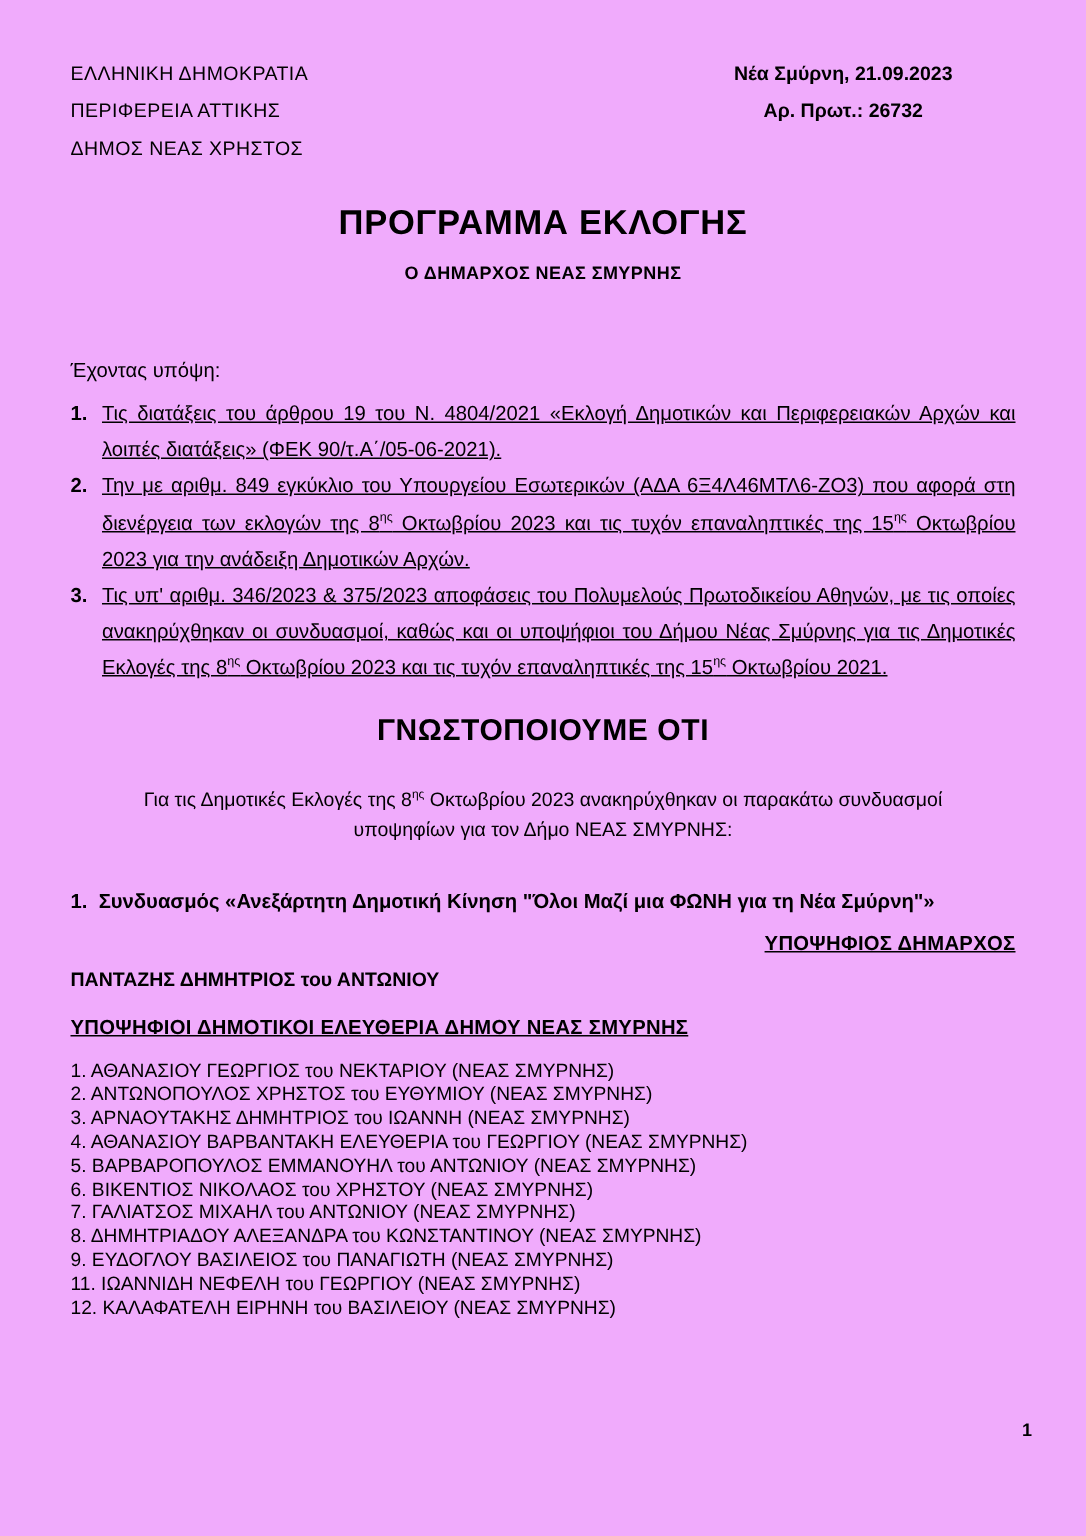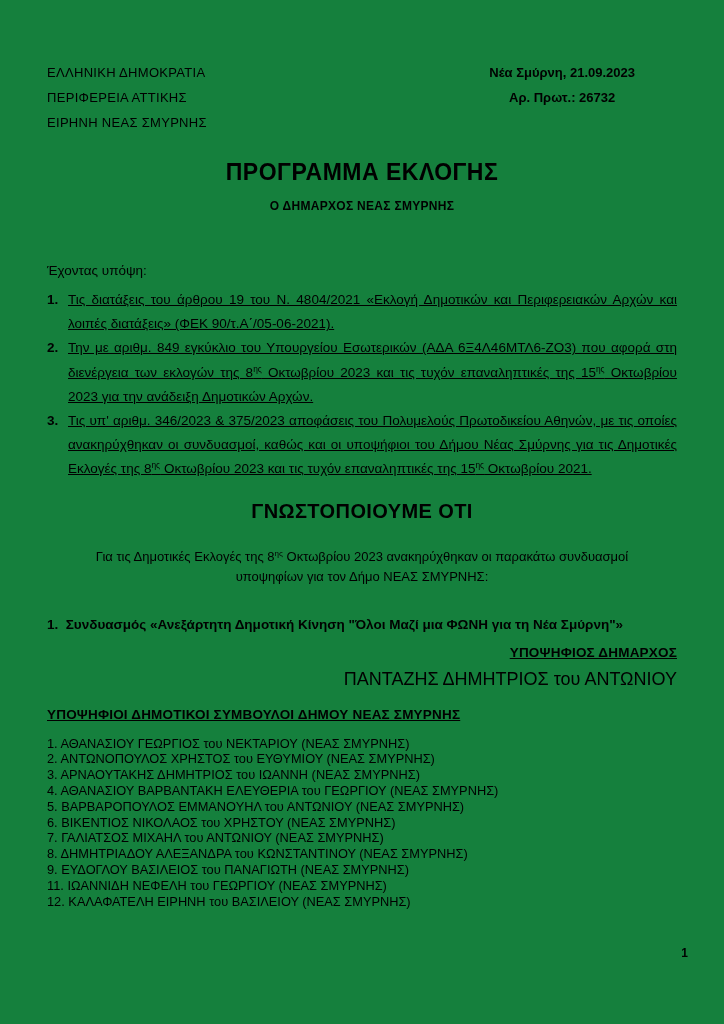--- a/index.html
+++ b/index.html
@@ -1,24 +1,24 @@
 <!DOCTYPE html>
 <html lang="el"><head>
 <meta charset="utf-8">
 <style>
   html,body { margin:0; padding:0; background:#ffffff; }
   .page {
     position:relative;
     width:724px; height:1024px;
     margin:0 auto;
-    background:#15803d;
+    background:#f0abfc;
     color:#000000;
     font-family:"Liberation Sans", sans-serif;
     box-sizing:border-box;
-    padding:60px 47px 0 47px;
+    padding:36px 47px 0 47px;
     overflow:hidden;
   }
   
   .doc-header { display:flex; justify-content:space-between; align-items:flex-start; }
   .header-left { font-size:13px; line-height:25px; letter-spacing:0.3px; }
   .header-right { font-size:13px; line-height:25px; font-weight:bold; margin-right:42px;text-align:center; }
   .header-left div, .header-right div { white-space:nowrap; }
 
   
   .doc-title {
@@ -52,21 +52,21 @@
   .announce-paragraph {
     margin:24px auto 0 auto; max-width:560px;
     font-size:13px; line-height:20px; text-align:center;
   }
 
   .combination-line { margin:30px 0 0 0; font-size:13.5px; font-weight:bold; white-space:pre-wrap; }
   .mayor-heading {
     margin:13px 0 0 0; font-size:13.5px; font-weight:bold;
     text-decoration:underline; letter-spacing:0.2px;text-align:right;
   }
-  .mayor-name { margin:9px 0 0 0; font-size:18px; font-weight:normal;text-align:right; }
+  .mayor-name { margin:9px 0 0 0; font-size:13px; font-weight:bold; }
 
   .councillors-heading {
     margin:17px 0 0 0; font-size:13.5px; font-weight:bold;
     text-decoration:underline; letter-spacing:0.2px;
   }
   ul.councillors {
     list-style:none; margin:14px 0 0 0; padding:0;
     font-size:12.8px; line-height:15.8px;
   }
 
@@ -80,21 +80,21 @@
 
 <div class="page">
 
   <div class="doc-header">
     <div class="header-left">
 
         <div>ΕΛΛΗΝΙΚΗ ΔΗΜΟΚΡΑΤΙΑ</div>
 
         <div>ΠΕΡΙΦΕΡΕΙΑ ΑΤΤΙΚΗΣ</div>
 
-        <div>ΕΙΡΗΝΗ ΝΕΑΣ ΣΜΥΡΝΗΣ</div>
+        <div>ΔΗΜΟΣ ΝΕΑΣ ΧΡΗΣΤΟΣ</div>
       </div>
     <div class="header-right">
 
         <div>Νέα Σμύρνη, 21.09.2023</div>
 
         <div>Αρ. Πρωτ.: 26732</div>
       </div>
   </div>
 
   <h1 class="doc-title">ΠΡΟΓΡΑΜΜΑ ΕΚΛΟΓΗΣ</h1>
@@ -120,21 +120,21 @@
   <h2 class="announce-heading">ΓΝΩΣΤΟΠΟΙΟΥΜΕ ΟΤΙ</h2>
 
   <p class="announce-paragraph"><span>Για τις Δημοτικές Εκλογές της 8</span><sup>ης</sup><span> Οκτωβρίου 2023 ανακηρύχθηκαν οι παρακάτω συνδυασμοί υποψηφίων για τον Δήμο ΝΕΑΣ ΣΜΥΡΝΗΣ:</span></p>
 
   <p class="combination-line">1.  Συνδυασμός «Ανεξάρτητη Δημοτική Κίνηση "Όλοι Μαζί μια ΦΩΝΗ για τη Νέα Σμύρνη"»</p>
 
   <p class="mayor-heading">ΥΠΟΨΗΦΙΟΣ ΔΗΜΑΡΧΟΣ</p>
 
   <p class="mayor-name">ΠΑΝΤΑΖΗΣ ΔΗΜΗΤΡΙΟΣ του ΑΝΤΩΝΙΟΥ</p>
 
-  <p class="councillors-heading">ΥΠΟΨΗΦΙΟΙ ΔΗΜΟΤΙΚΟΙ ΣΥΜΒΟΥΛΟΙ ΔΗΜΟΥ ΝΕΑΣ ΣΜΥΡΝΗΣ</p>
+  <p class="councillors-heading">ΥΠΟΨΗΦΙΟΙ ΔΗΜΟΤΙΚΟΙ ΕΛΕΥΘΕΡΙΑ ΔΗΜΟΥ ΝΕΑΣ ΣΜΥΡΝΗΣ</p>
 
   <ul class="councillors">
 
       <li>1. ΑΘΑΝΑΣΙΟΥ ΓΕΩΡΓΙΟΣ του ΝΕΚΤΑΡΙΟΥ (ΝΕΑΣ ΣΜΥΡΝΗΣ)</li>
 
       <li>2. ΑΝΤΩΝΟΠΟΥΛΟΣ ΧΡΗΣΤΟΣ του ΕΥΘΥΜΙΟΥ (ΝΕΑΣ ΣΜΥΡΝΗΣ)</li>
 
       <li>3. ΑΡΝΑΟΥΤΑΚΗΣ ΔΗΜΗΤΡΙΟΣ του ΙΩΑΝΝΗ (ΝΕΑΣ ΣΜΥΡΝΗΣ)</li>
 
       <li>4. ΑΘΑΝΑΣΙΟΥ ΒΑΡΒΑΝΤΑΚΗ ΕΛΕΥΘΕΡΙΑ του ΓΕΩΡΓΙΟΥ (ΝΕΑΣ ΣΜΥΡΝΗΣ)</li>

